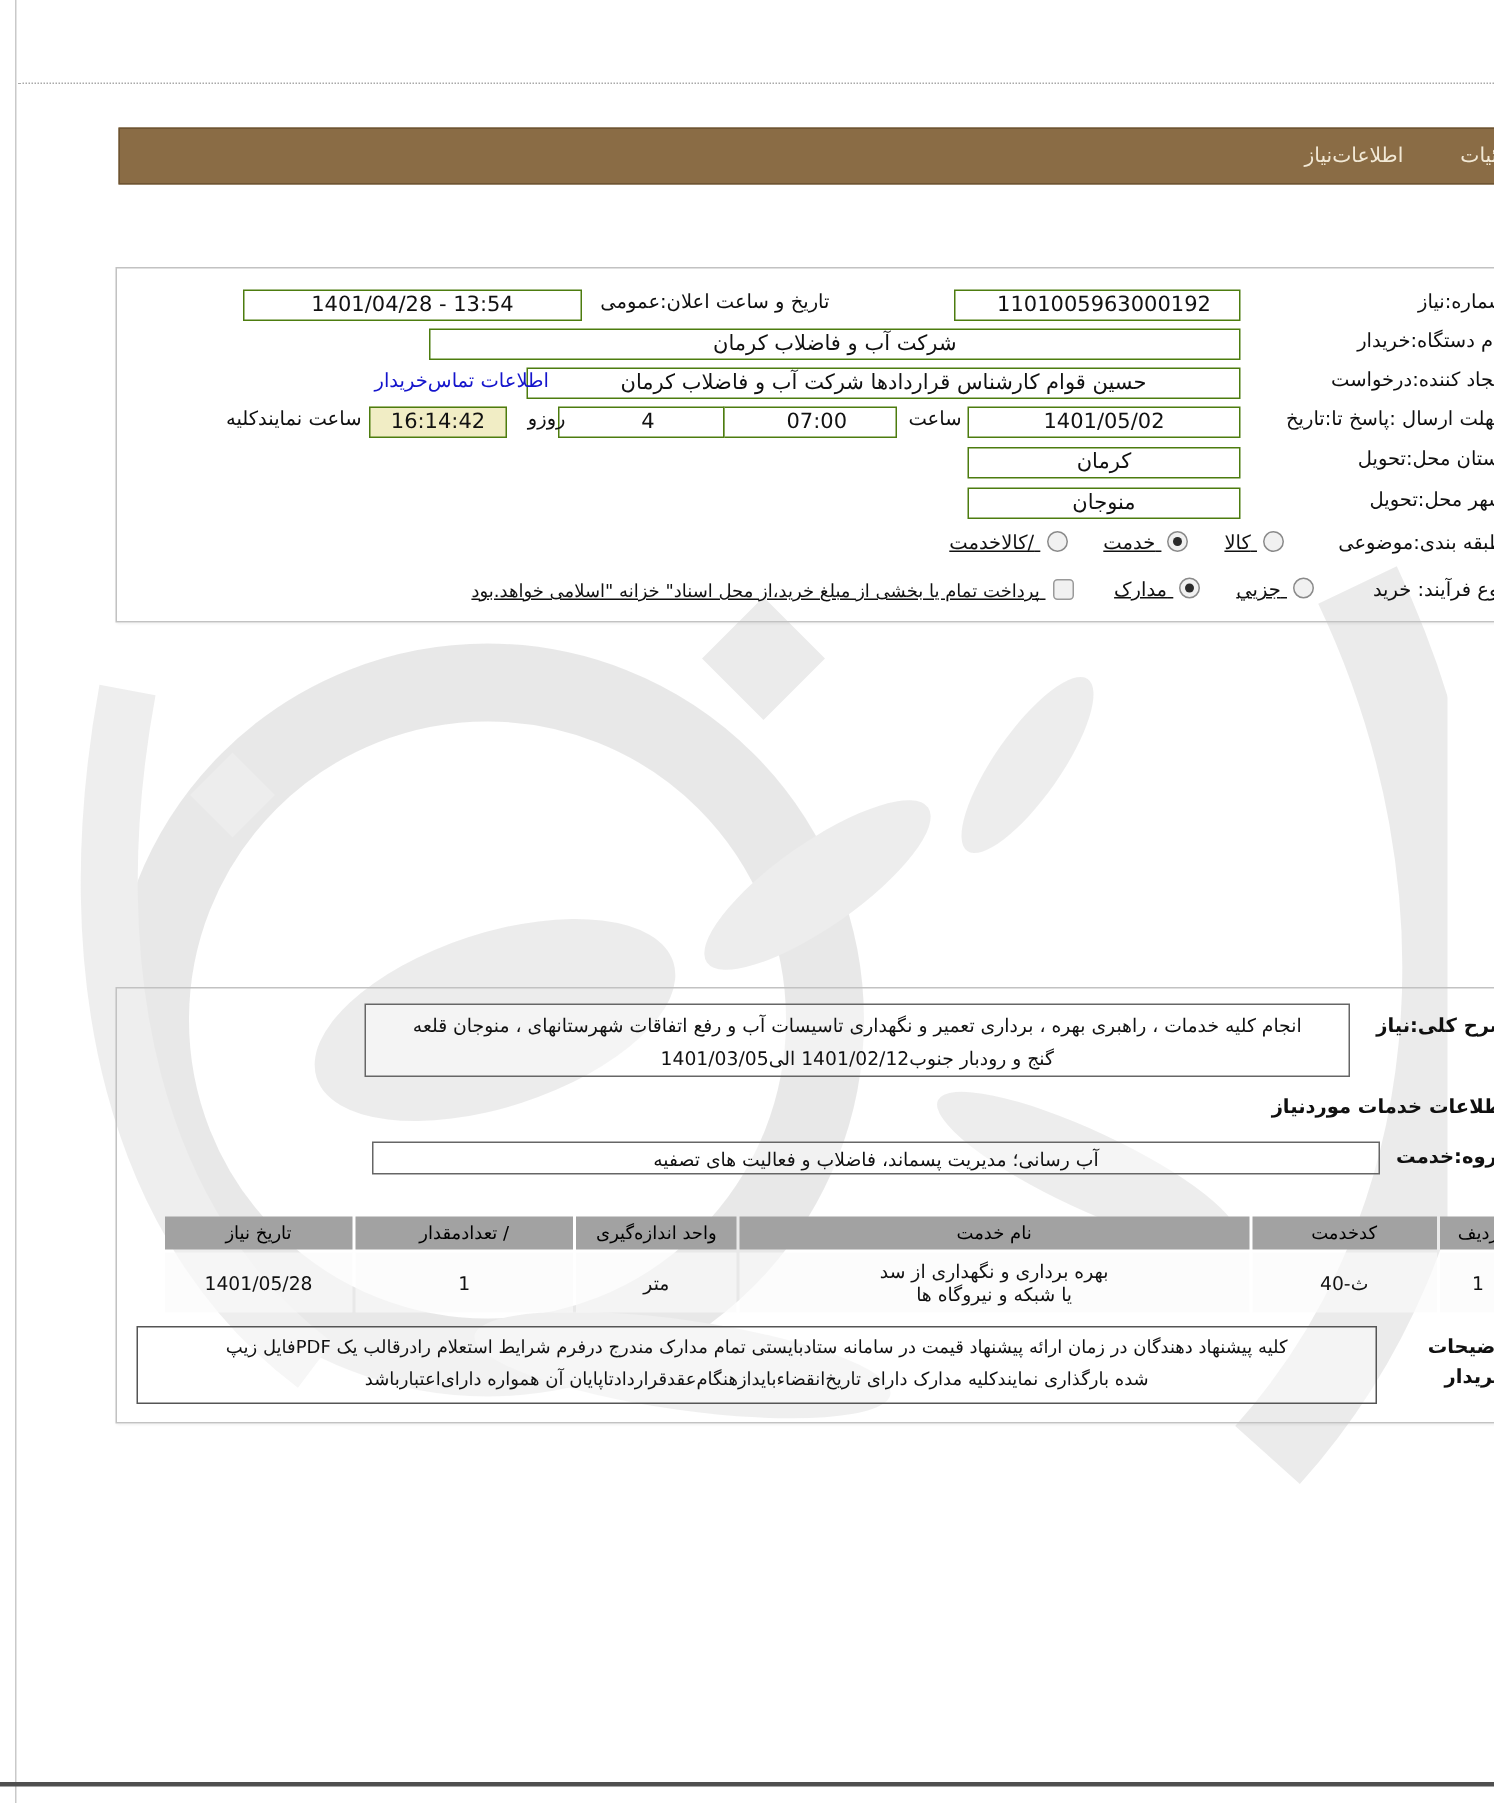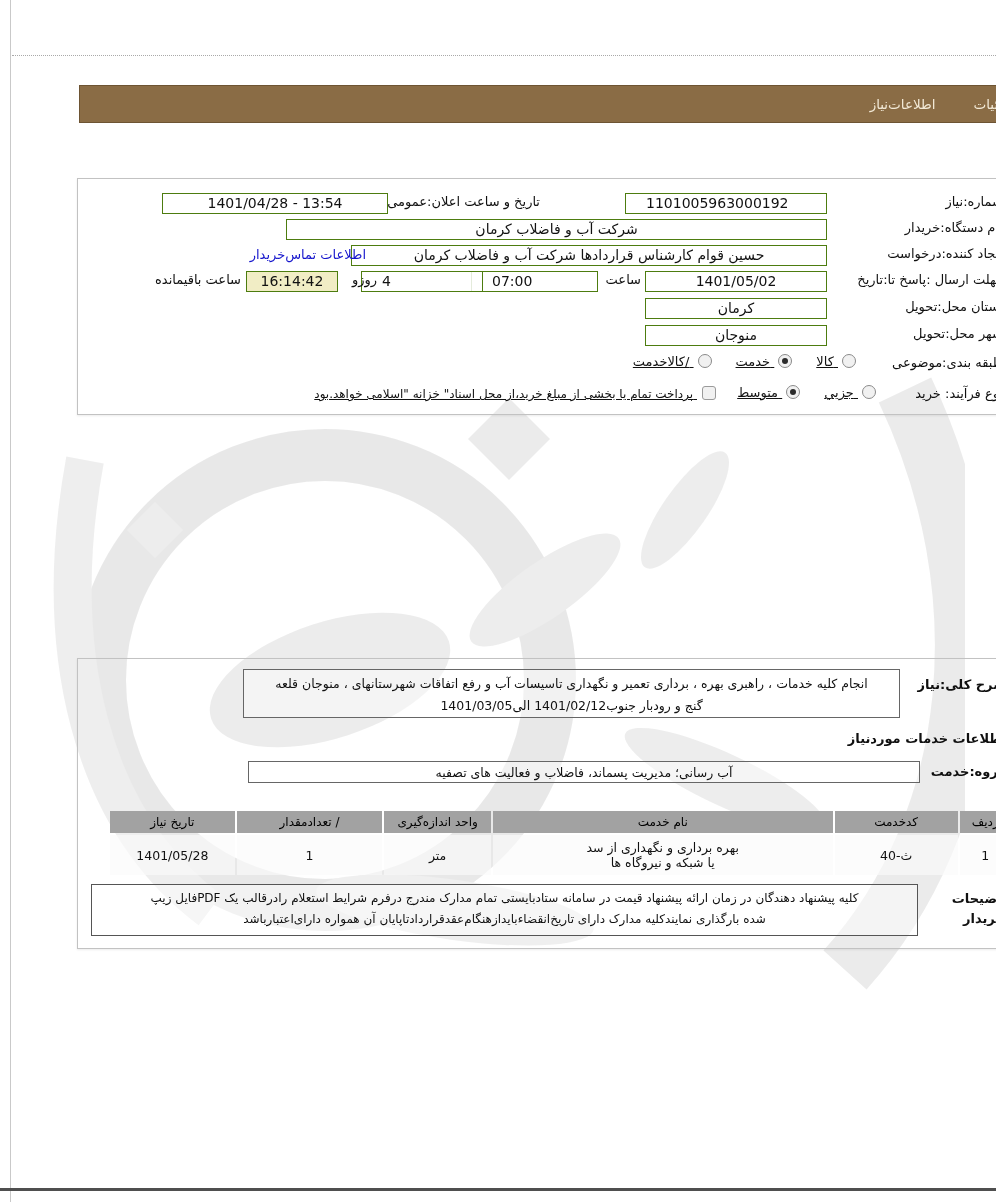--- a/index.html
+++ b/index.html
@@ -18,21 +18,21 @@
          background:transparent;box-shadow:0 1px 2px rgba(0,0,0,.08);}
   #panel1{top:140px;height:237px;}
   #panel2{top:383px;height:291px;}
 
   .frow{position:absolute;left:0;right:0;height:20px;font-size:13px;}
   .lbl{position:absolute;top:1px;white-space:nowrap;color:#101010;}
   .ibox{position:absolute;top:0;height:19px;line-height:19px;border:1px solid #4d7c0f;
         background:rgba(255,255,255,.85);font-size:14px;text-align:center;
         box-sizing:content-box;overflow:hidden;white-space:nowrap;}
   .ibox.ltr{direction:ltr;}
-  .ibox.num{text-align:left;padding-left:20px;}
+  .ibox.num{text-align:center;padding-left:9px;}
   .yellow{background:#f1edc5;}
   .link{position:absolute;top:2px;color:#1414cc;font-size:13px;cursor:pointer;white-space:nowrap;margin-left:44px;}
 
   .radio{display:inline-block;width:12px;height:12px;border:1px solid #8a8a8a;border-radius:50%;
          background:#f1f1f1;vertical-align:-2px;position:relative;margin-left:4px;}
   .radio.checked::after{content:"";position:absolute;left:3px;top:3px;right:3px;bottom:3px;
          background:#2b2b2b;border-radius:50%;}
   .checkbox{display:inline-block;width:12px;height:12px;border:1px solid #9a9a9a;border-radius:3px;
          background:#f1f1f1;vertical-align:-2px;margin-left:5px;}
   .optgroup{position:absolute;top:0;display:flex;gap:24px;white-space:nowrap;}
@@ -74,21 +74,21 @@
   <div class="topbar content">
     <span class="tab">جزئیات</span>
     <span class="tab">اطلاعات‌نیاز</span>
   </div>
 
   <div class="panel content" id="panel1">
 
     <div class="frow" style="top:14px">
       <span class="lbl" style="right:25px">شماره:نیاز</span>
       <span class="ibox ltr num" style="right:201px;width:180px">1101005963000192</span>
-      <span class="lbl" style="right:488px">تاریخ و ساعت اعلان:عمومی</span>
+      <span class="lbl" style="right:475px">تاریخ و ساعت اعلان:عمومی</span>
       <span class="ibox ltr" style="right:640px;width:224px">1401/04/28 - 13:54</span>
     </div>
 
     <div class="frow" style="top:40px">
       <span class="lbl" style="right:25px">نام دستگاه:خریدار</span>
       <span class="ibox" style="right:201px;width:539px">شرکت آب و فاضلاب کرمان</span>
     </div>
 
     <div class="frow" style="top:66px">
       <span class="lbl" style="right:25px">ایجاد کننده:درخواست</span>
@@ -97,21 +97,21 @@
     </div>
 
     <div class="frow" style="top:92px">
       <span class="lbl" style="right:25px">مهلت ارسال :پاسخ تا:تاریخ</span>
       <span class="ibox ltr" style="right:201px;width:180px">1401/05/02</span>
       <span class="lbl" style="right:387px">ساعت</span>
       <span class="ibox ltr num" style="right:430px;width:105px">07:00</span>
       <span class="ibox ltr num" style="right:545px;width:100px">4</span>
       <span class="lbl" style="right:651px">روزو</span>
       <span class="ibox ltr yellow" style="right:690px;width:90px">16:14:42</span>
-      <span class="lbl" style="right:787px">ساعت باقیمانده</span>
+      <span class="lbl" style="right:787px">ساعت نمایندکلیه</span>
     </div>
 
     <div class="frow" style="top:119px">
       <span class="lbl" style="right:25px">استان محل:تحویل</span>
       <span class="ibox" style="right:201px;width:180px">کرمان</span>
     </div>
 
     <div class="frow" style="top:146px">
       <span class="lbl" style="right:25px">شهر محل:تحویل</span>
       <span class="ibox" style="right:201px;width:180px">منوجان</span>
@@ -137,21 +137,21 @@
 
     <div class="frow" style="top:206px">
       <span class="lbl" style="right:25px">نوع فرآیند: خرید</span>
       <span class="optgroup" style="right:152px">
         <span class="opt">
           <span class="radio"></span>
           <span>جزیي</span>
         </span>
         <span class="opt">
           <span class="radio checked"></span>
-          <span>متوسط</span>
+          <span>مدارک</span>
         </span>
       </span>
       <span class="opt" style="position:absolute;right:312px;top:1px;font-size:12px">
         <span class="checkbox"></span>
         <span>پرداخت تمام یا بخشی از مبلغ خرید،از محل اسناد" خزانه "اسلامی خواهد.بود</span>
       </span>
     </div>
   </div>
 
   <div class="panel content" id="panel2">

